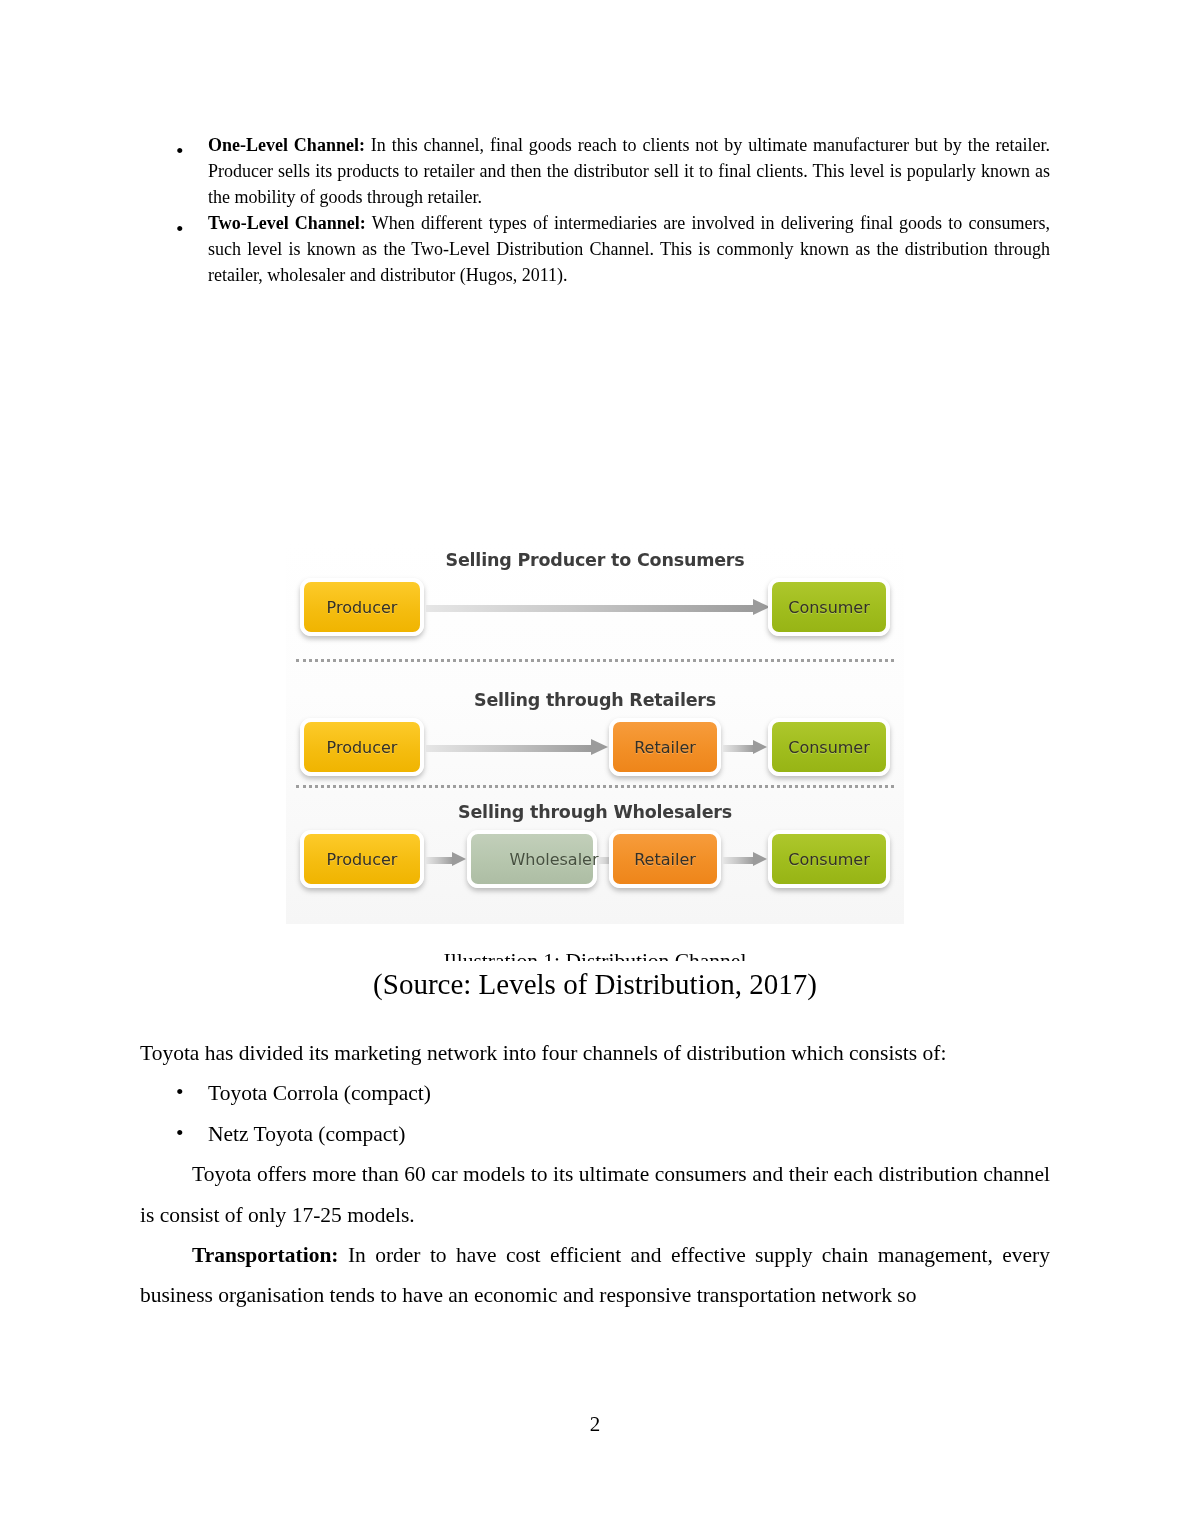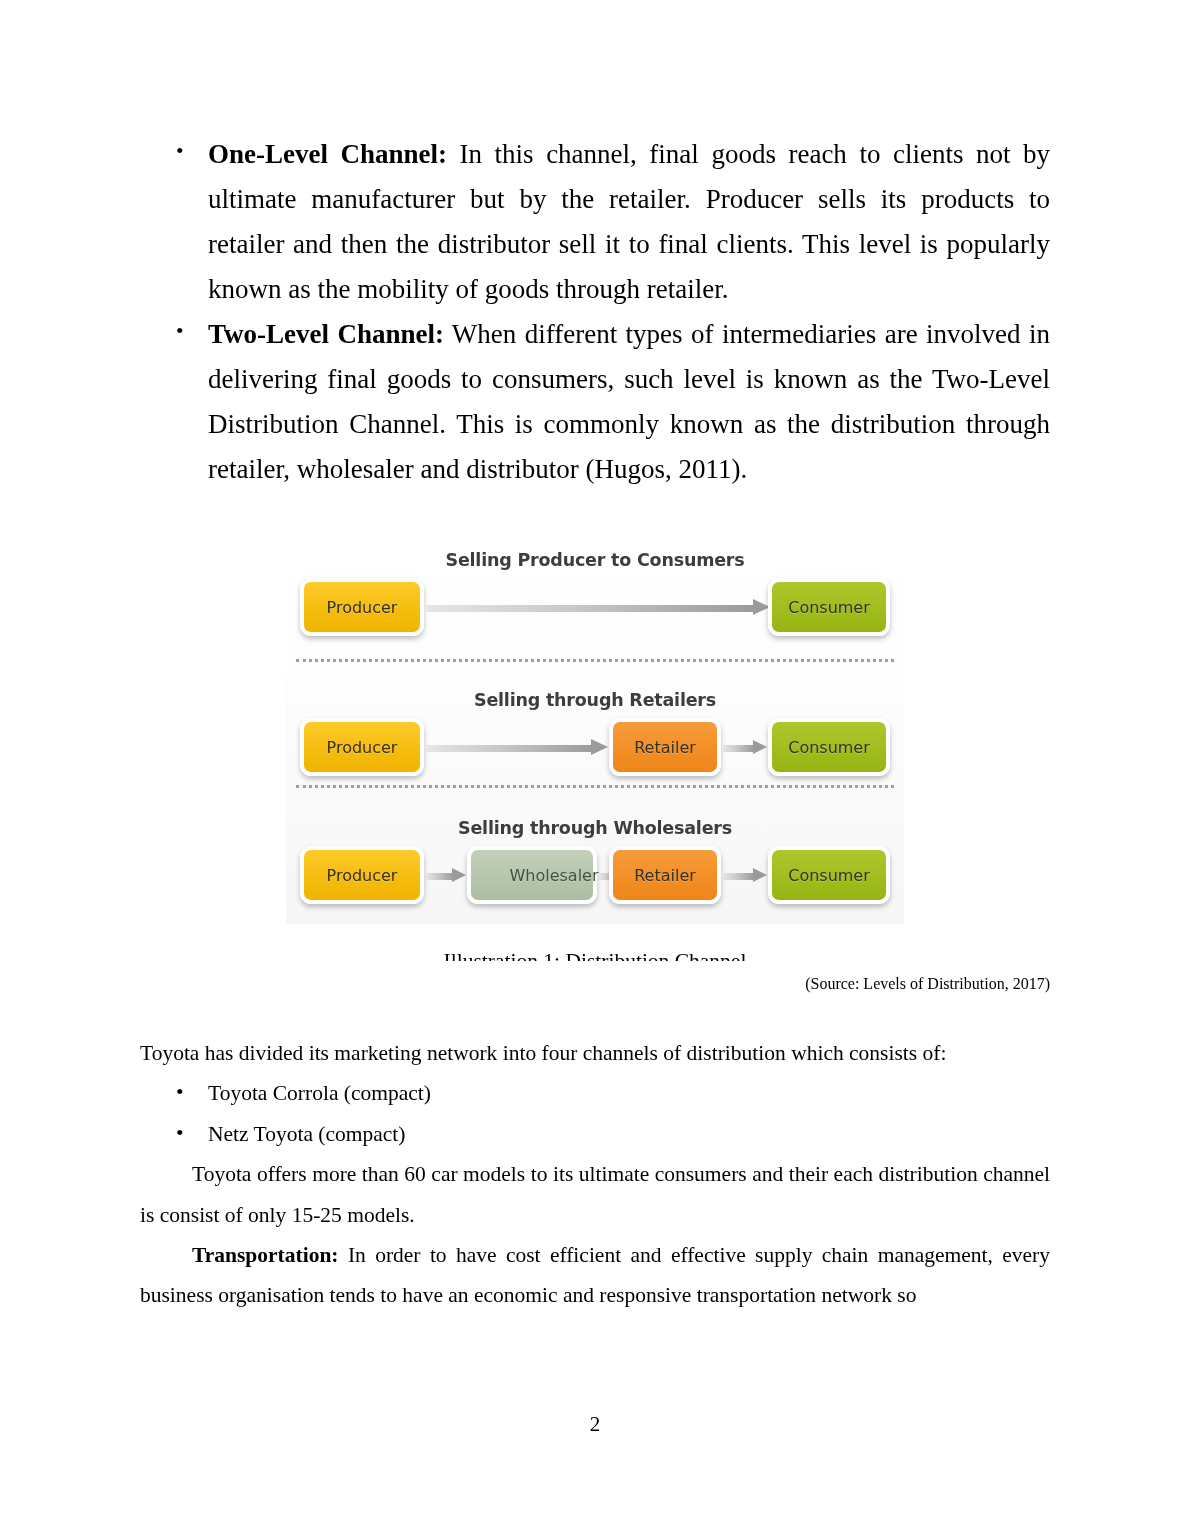--- a/index.html
+++ b/index.html
@@ -31,22 +31,22 @@
 
   .bullet-list {
     list-style: none;
     margin: 0;
     padding: 0;
   }
   .bullet-item {
     position: relative;
     padding-left: 68px;
     margin: 0 0 0 0;
-    font-size: 27px;
-    line-height: 45px;
+    font-size: 18px;
+    line-height: 26px;
     text-align: justify;
     text-justify: inter-word;
   }
   .bullet-item::before {
     content: "\2022";
     position: absolute;
     left: 36px;
     top: -1px;
     font-size: 21.5px;
     line-height: 40.4px;
@@ -156,22 +156,22 @@
     height: 20px;
     overflow: hidden;
     text-align: center;
     font-size: 21.5px;
     line-height: 40px;
   }
   .caption-source {
     position: absolute;
     left: 140px;
     width: 910px;
-    text-align: right;
-    font-size: 16px;
+    text-align: center;
+    font-size: 29px;
     line-height: 32px;
   }
 
   .para {
     font-size: 21.5px;
     line-height: 40.4px;
     text-align: justify;
     text-justify: inter-word;
     margin: 0;
   }
@@ -251,21 +251,21 @@
           <div class="arrow short" style="left:437px; width:44px;">
             <div class="shaft"></div>
             <div class="head"></div>
           </div>
           <div class="node consumer" style="left:482px; width:122px;">Consumer</div>
         </div>
       </div>
 
       <div class="dotted-sep" style="top:243px;"></div>
 
-      <div class="fig-row" style="top:258px;margin-top:16px;">
+      <div class="fig-row" style="top:258px;">
         <div class="fig-title">Selling through Wholesalers</div>
         <div class="fig-lane">
           <div class="node producer" style="left:14px; width:124px;">Producer</div>
           <div class="arrow short" style="left:140px; width:40px;">
             <div class="shaft"></div>
             <div class="head"></div>
           </div>
           <div class="node wholesaler" style="left:181px; width:130px;">Wholesaler</div>
           <div class="arrow short" style="left:312px; width:42px;">
             <div class="shaft"></div>
@@ -289,19 +289,19 @@
   <div class="caption-source" style="top:968px;">
     <span>(Source: Levels of Distribution, 2017)</span>
   </div>
 
   <div style="position:absolute; left:140px; top:1033px; width:910px;">
     <p class="para noindent">Toyota has divided its marketing network into four channels of distribution which consists of:</p>
     <ul class="list2">
       <li>Toyota Corrola (compact)</li>
       <li>Netz Toyota (compact)</li>
     </ul>
-    <p class="para indent">Toyota offers more than 60 car models to its ultimate consumers and their each distribution channel is consist of only 15-25 models.</p>
+    <p class="para indent">Toyota offers more than 60 car models to its ultimate consumers and their each distribution channel is consist of only 17-25 models.</p>
     <p class="para indent"><b>Transportation:</b><span> In order to have cost efficient and effective supply chain management, every business organisation tends to have an economic and responsive transportation network so</span></p>
   </div>
 
   <div class="page-number">2</div>
 
 </div>
 
 </body></html>

